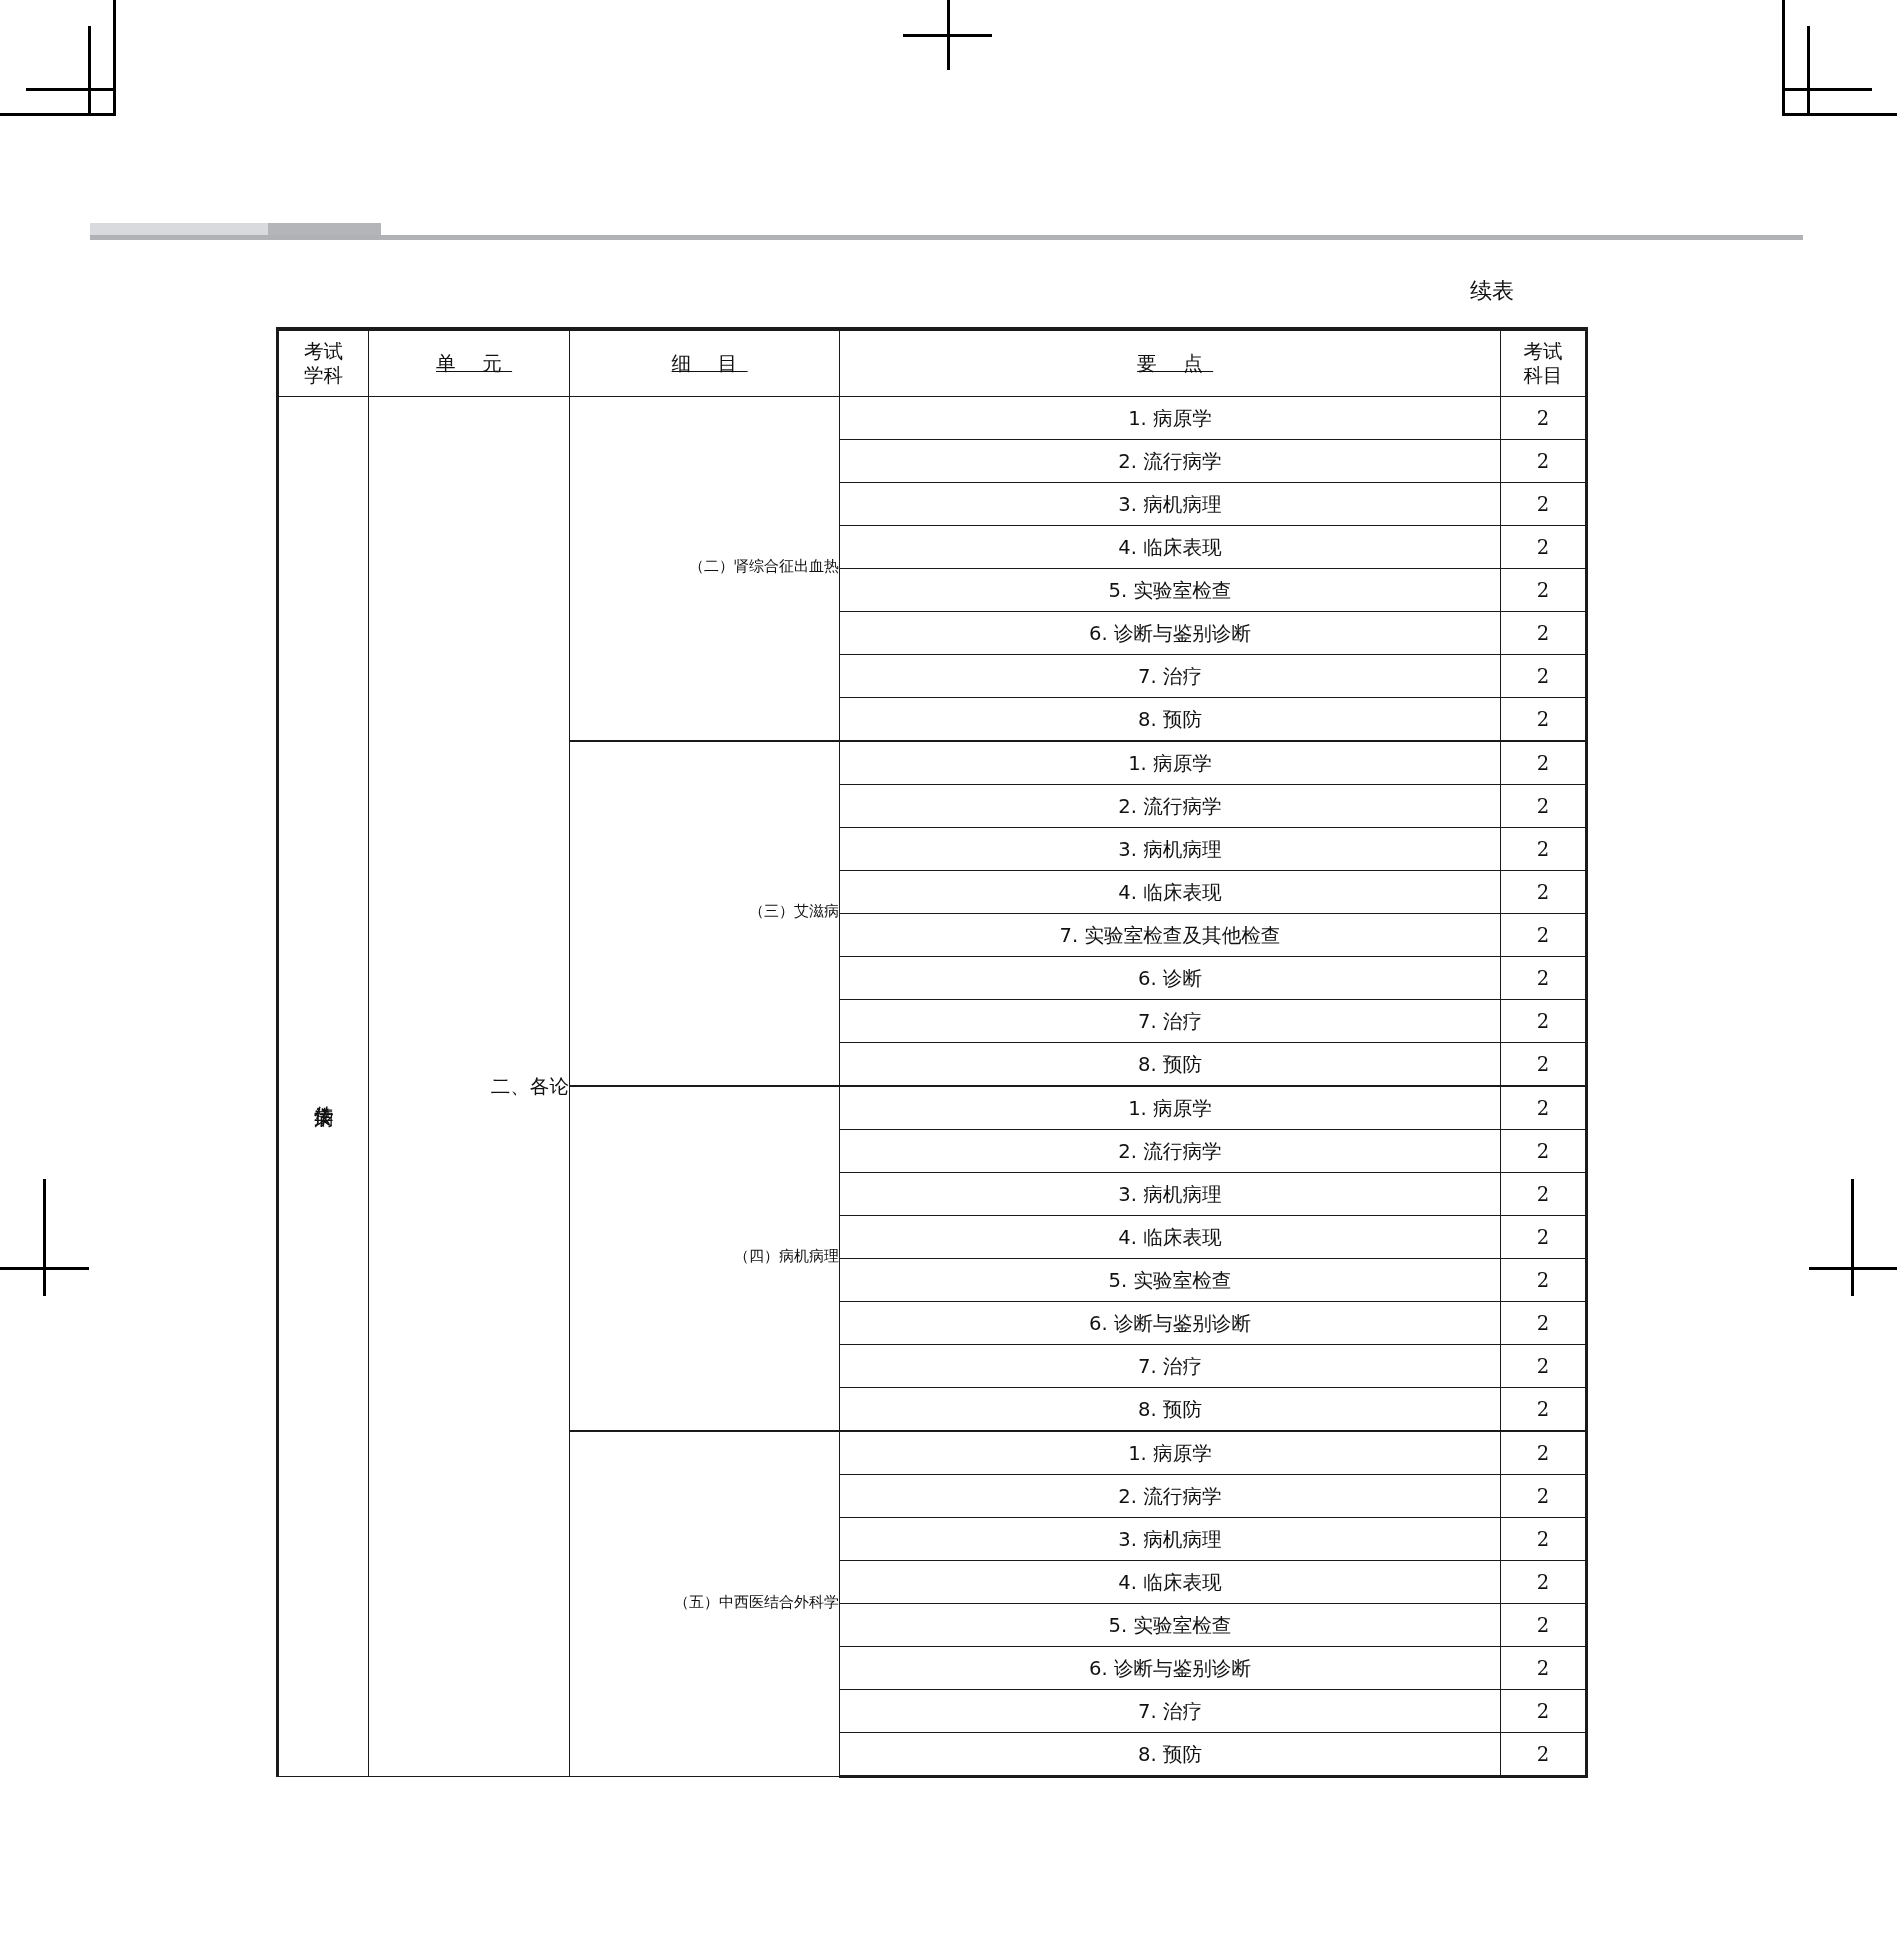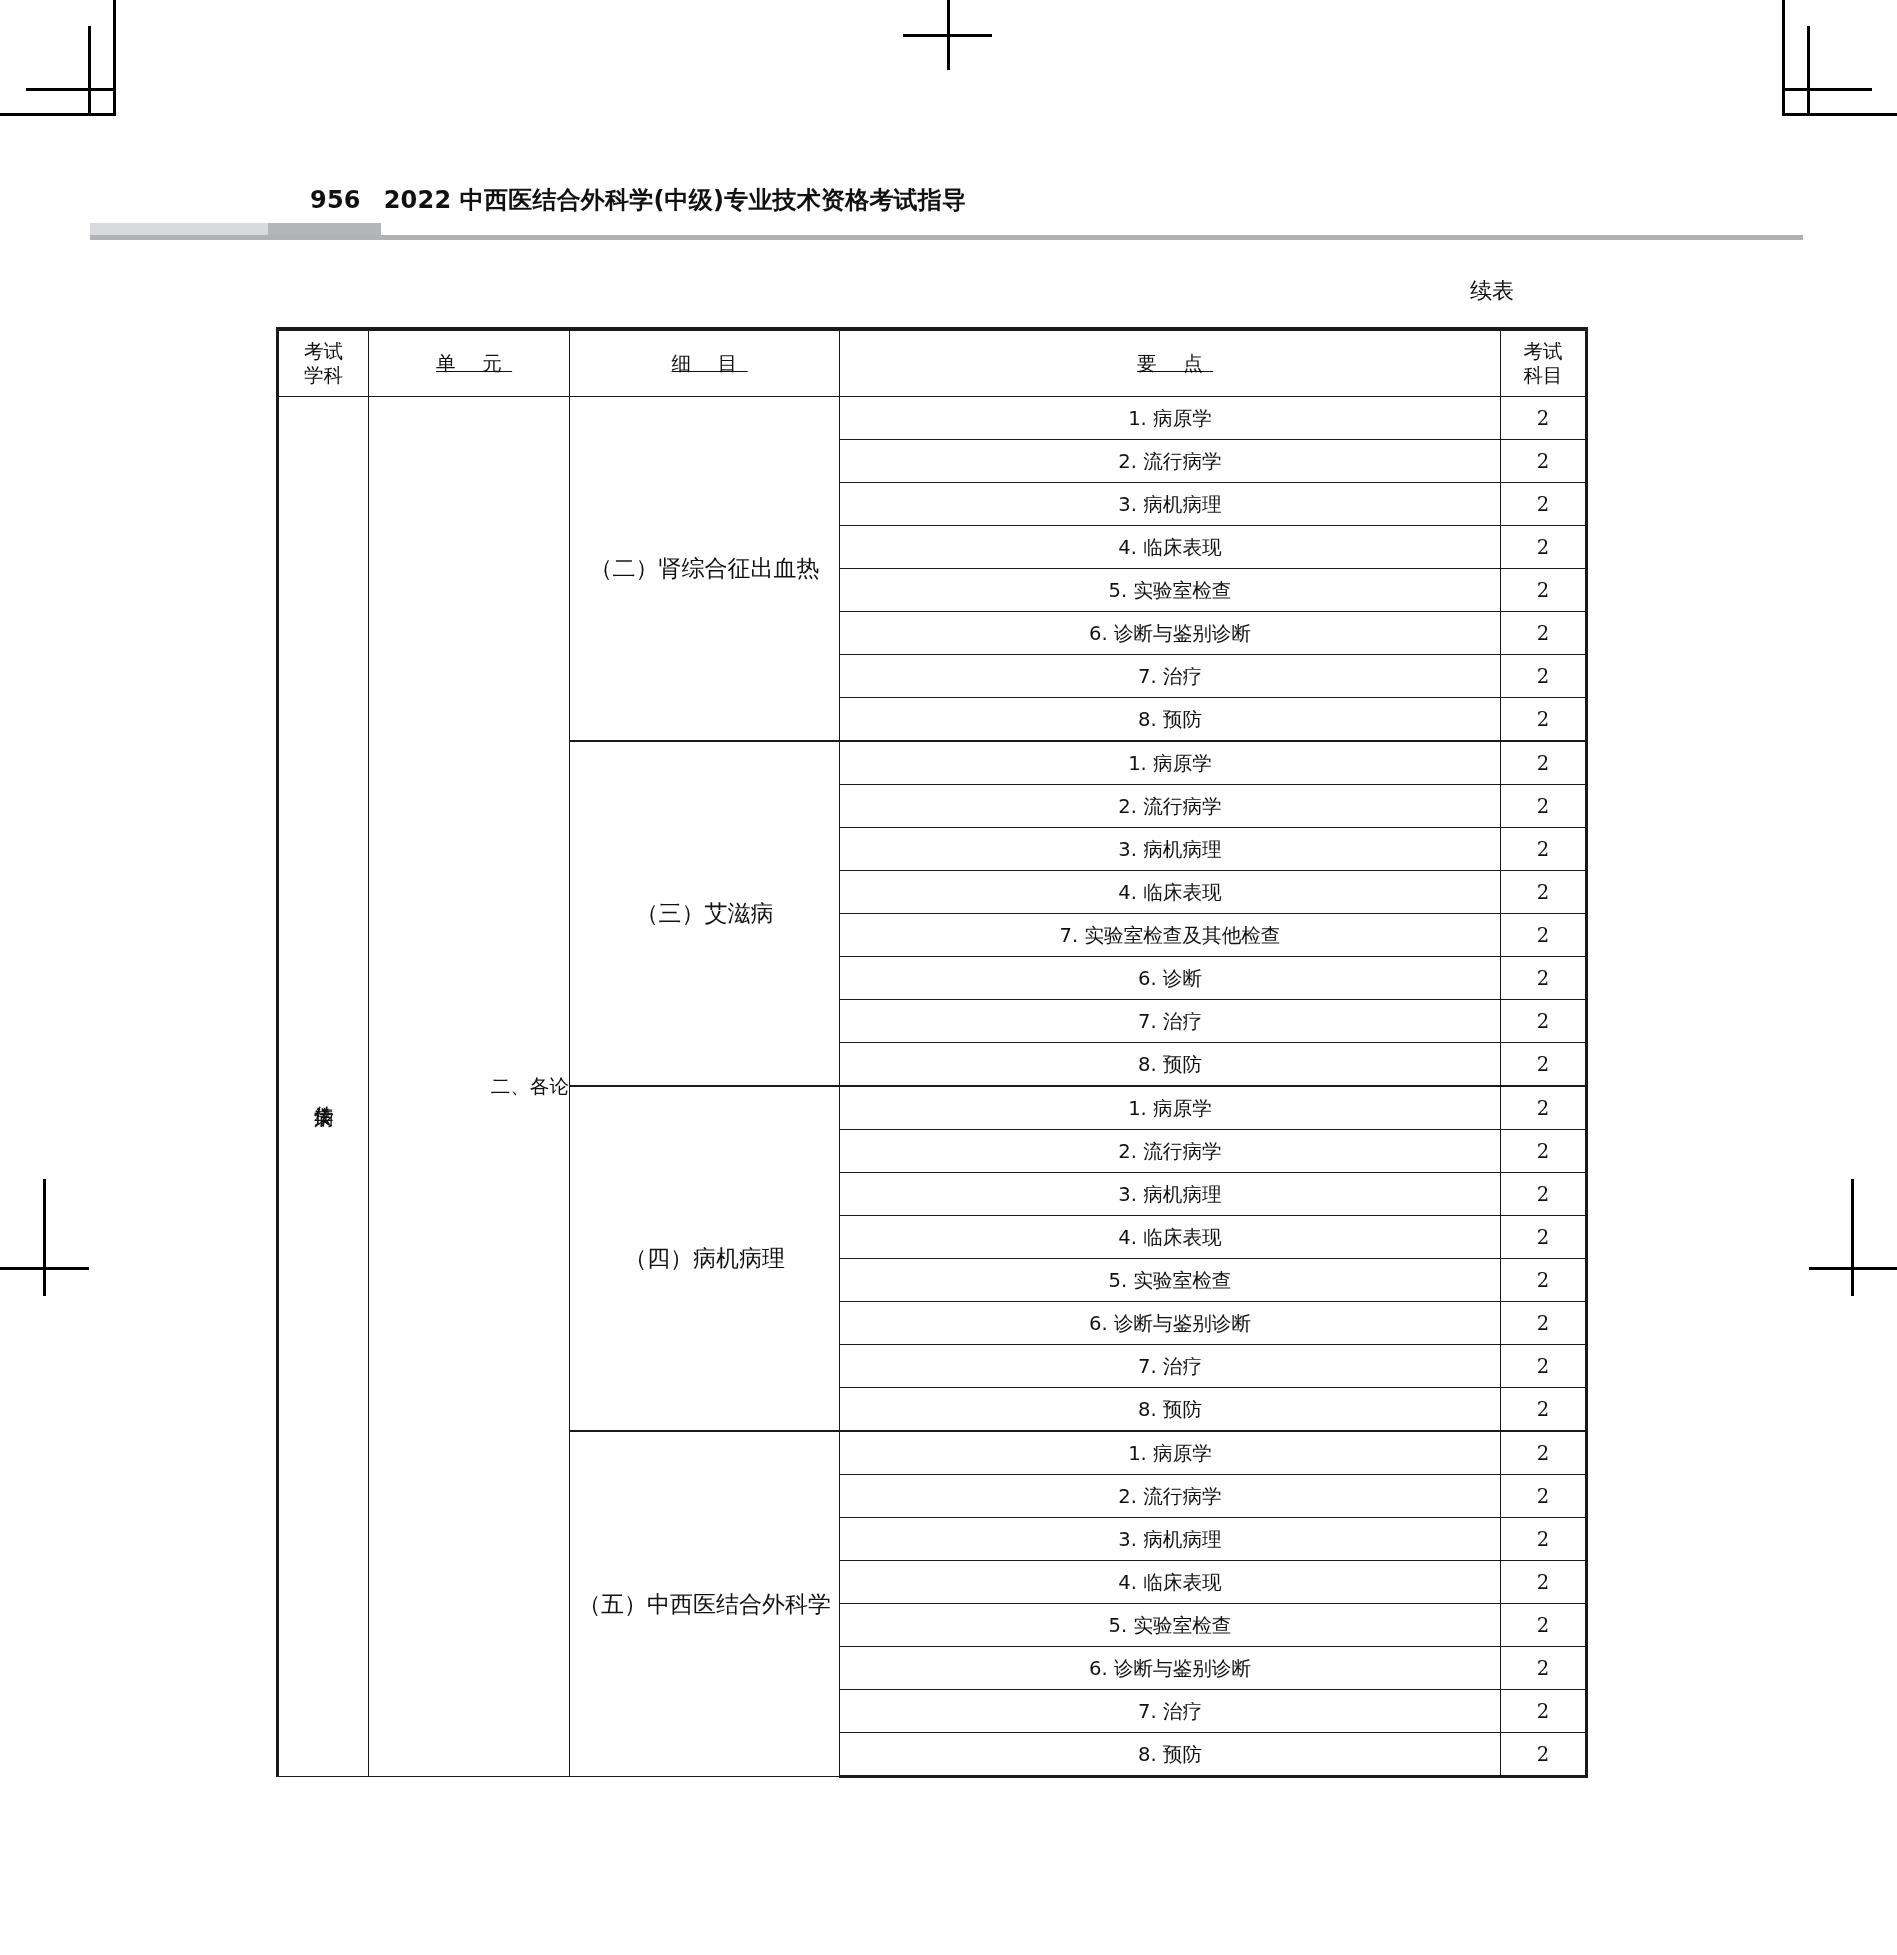--- a/index.html
+++ b/index.html
@@ -126,25 +126,25 @@
     display: inline-block;
     letter-spacing: 0.8px;
     line-height: 1;
   }
   .cell-unit {
     text-align: right;
     font-size: 19.6px;
     font-family: "DejaVu Sans", "Liberation Sans", sans-serif;
   }
   .cell-detail {
-    text-align: center;
+    text-align: right;
     padding-left: 11px;
-    font-size: 23px;
+    font-size: 15px;
     line-height: 1.34;
-    font-family: Liberation Sans, sans-serif;
+    font-family: Liberation Mono, monospace;
   }
   .cell-points {
     text-align: center;
     padding-left: 15px;
     font-size: 19.6px;
     font-family: "DejaVu Sans", "Liberation Sans", sans-serif;
   }
   .cell-exam {
     text-align: center;
     font-size: 19.6px;
@@ -173,21 +173,20 @@
   <div class="cmark h" style="left:1782px;top:88px;width:90px;"></div>
 
   <div class="cmark v" style="left:43px;top:1179px;height:117px;"></div>
   <div class="cmark h" style="left:0px;top:1267px;width:89px;"></div>
   <div class="cmark v" style="left:1851px;top:1179px;height:117px;"></div>
   <div class="cmark h" style="left:1809px;top:1267px;width:89px;"></div>
   <div class="cmark v" style="left:947px;top:0px;height:70px;"></div>
   <div class="cmark h" style="left:903px;top:34px;width:89px;"></div>
 
   <div id="running-head">
-    <div id="rh-text"><span id="rh-page">956</span><span>2022 中西医结合外科学(中级)专业技术资格考试指导</span></div>
     <div class="rule-light"></div>
     <div class="rule-mid"></div>
     <div class="rule-thin"></div>
   </div>
 
   <div id="table-caption">续表</div>
 
   <table id="syllabus-table">
     <colgroup>
       <col class="col-subject">

